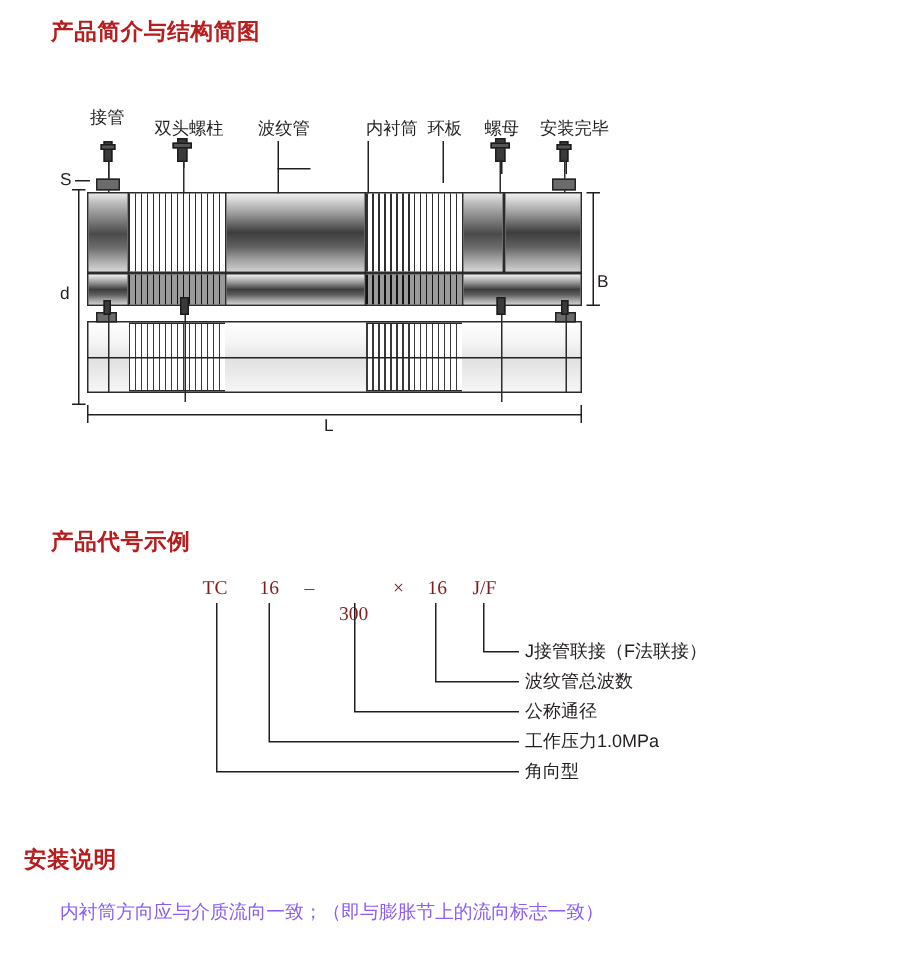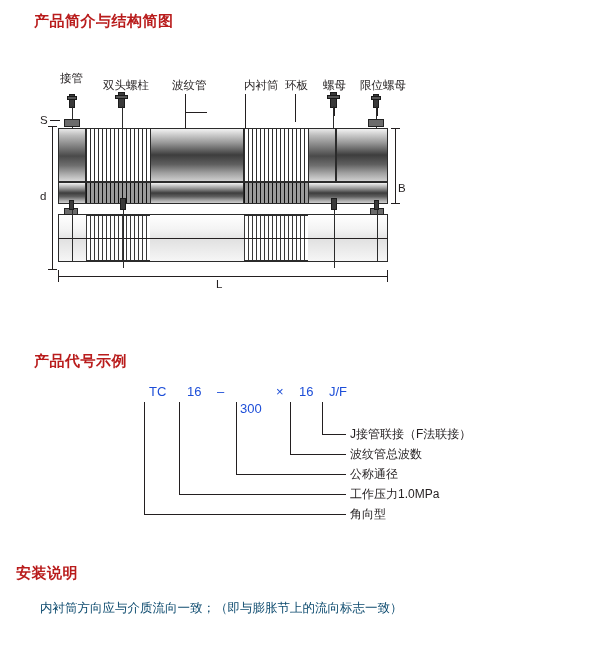--- a/index.html
+++ b/index.html
@@ -150,24 +150,23 @@
   .code-area {
     position: absolute;
     left: 40px;
     top: 376px;
     width: 520px;
     height: 168px;
   }
   .code-token {
     position: absolute;
     font-size: 13px;
-    font-family: Liberation Sans, sans-serif;
-    color: #1d4ed8;
+    font-family: Liberation Serif, serif;
+    color: #7f1d1d;
     white-space: nowrap;
-    margin-left: 14px;
   }
   .code-desc {
     position: absolute;
     font-size: 12px;
     color: #231f20;
     white-space: nowrap;
   }
   .cl-v {
     position: absolute;
     background: #231f20;
@@ -180,40 +179,40 @@
   }
 
   
   .notes {
     position: absolute;
     left: 40px;
     top: 598px;
     width: 520px;
     font-size: 12.5px;
     line-height: 20px;
-    color: #0c4a6e;
+    color: #8b5cf6;
   }
   .notes div { white-space: nowrap; }
 </style>
 </head>
 <body>
 
 <div class="page">
 
   <div class="section-title" id="title-1">产品简介与结构简图</div>
 
   <div class="diagram">
 
     <div class="lbl" style="left:20px; top:9px;">接管</div>
     <div class="lbl" style="left:63px; top:16px;">双头螺柱</div>
     <div class="lbl" style="left:132px; top:16px;">波纹管</div>
     <div class="lbl" style="left:204px; top:16px;">内衬筒</div>
     <div class="lbl" style="left:245px; top:16px;">环板</div>
     <div class="lbl" style="left:283px; top:16px;">螺母</div>
-    <div class="lbl" style="left:320px; top:16px;">限位螺母</div>
+    <div class="lbl" style="left:320px; top:16px;">安装完毕</div>
 
     <div class="lead" style="left:32px; top:32px; height:26px;"></div>
     <div class="lead" style="left:82px; top:32px; height:18px;"></div>
     <div class="lead" style="left:145px; top:32px; height:36px;"></div>
     <div class="lead" style="left:205px; top:32px; height:48px;"></div>
     <div class="lead" style="left:255px; top:32px; height:28px;"></div>
     <div class="lead" style="left:294px; top:32px; height:22px;"></div>
     <div class="lead" style="left:337px; top:32px; height:22px;"></div>
     <div class="hline" style="left:205px; top:68px; width:60px;"></div>
     <div class="hline" style="left:145px; top:50px; width:22px;"></div>

